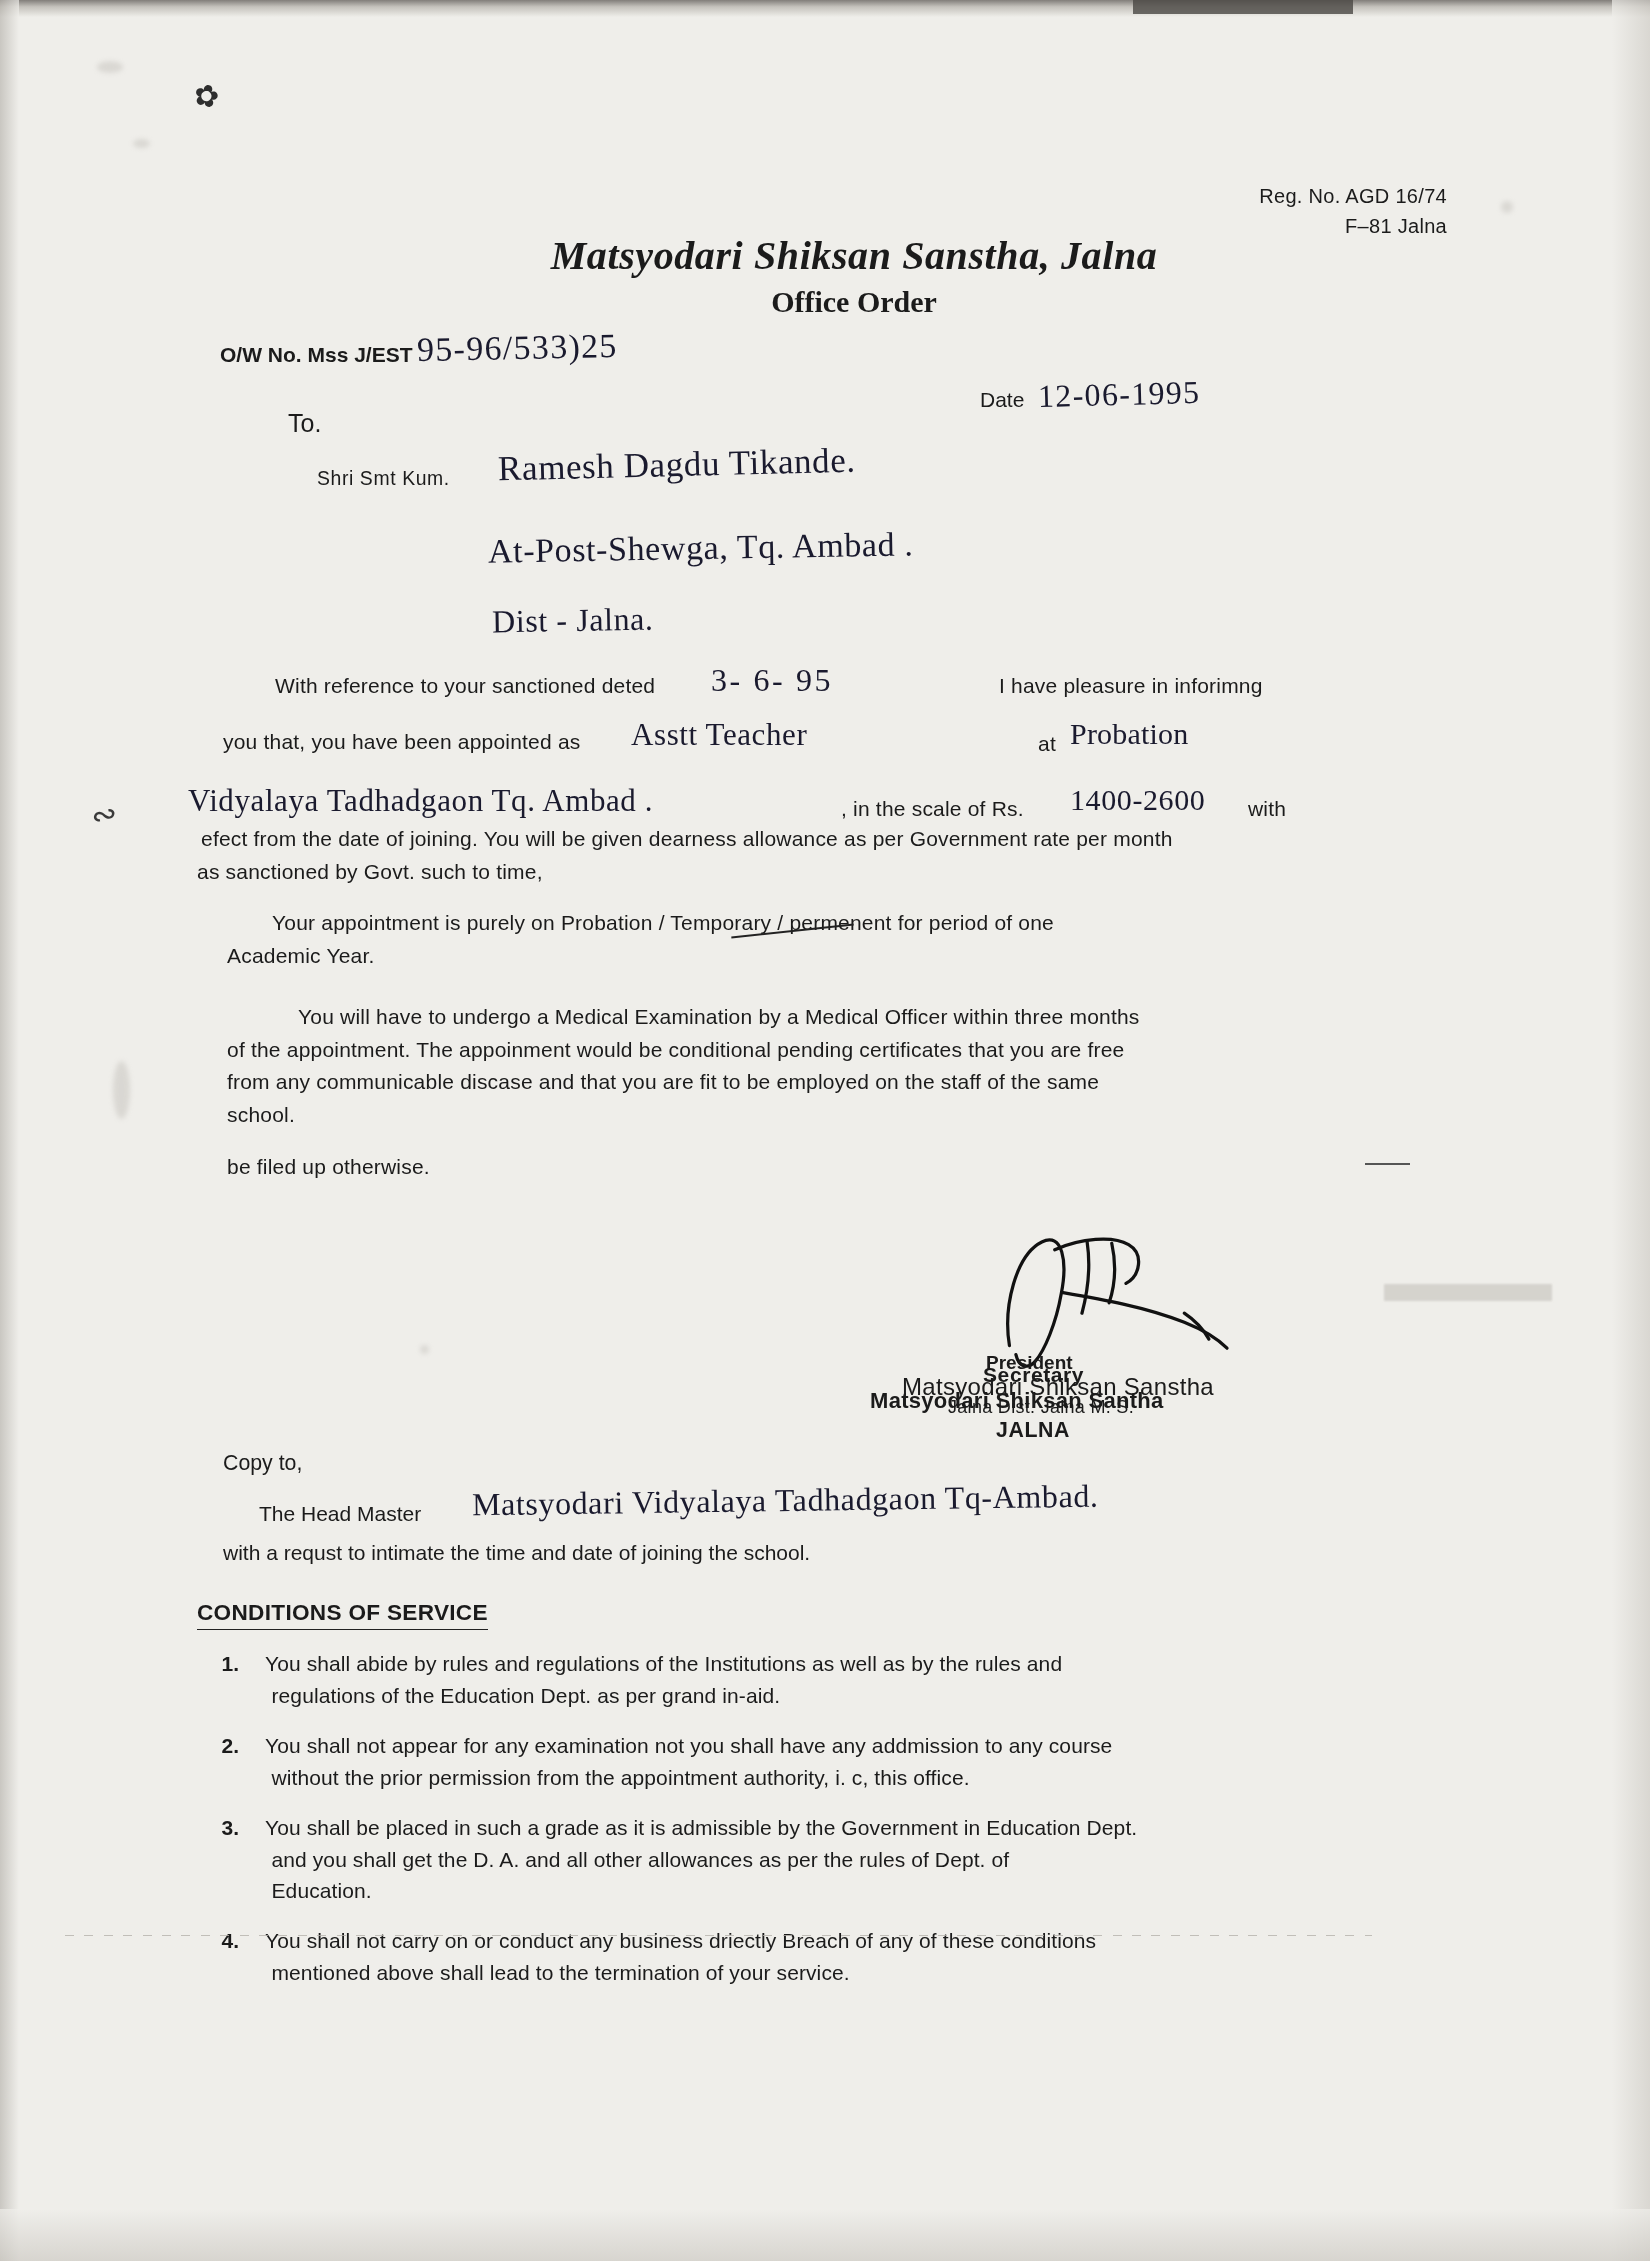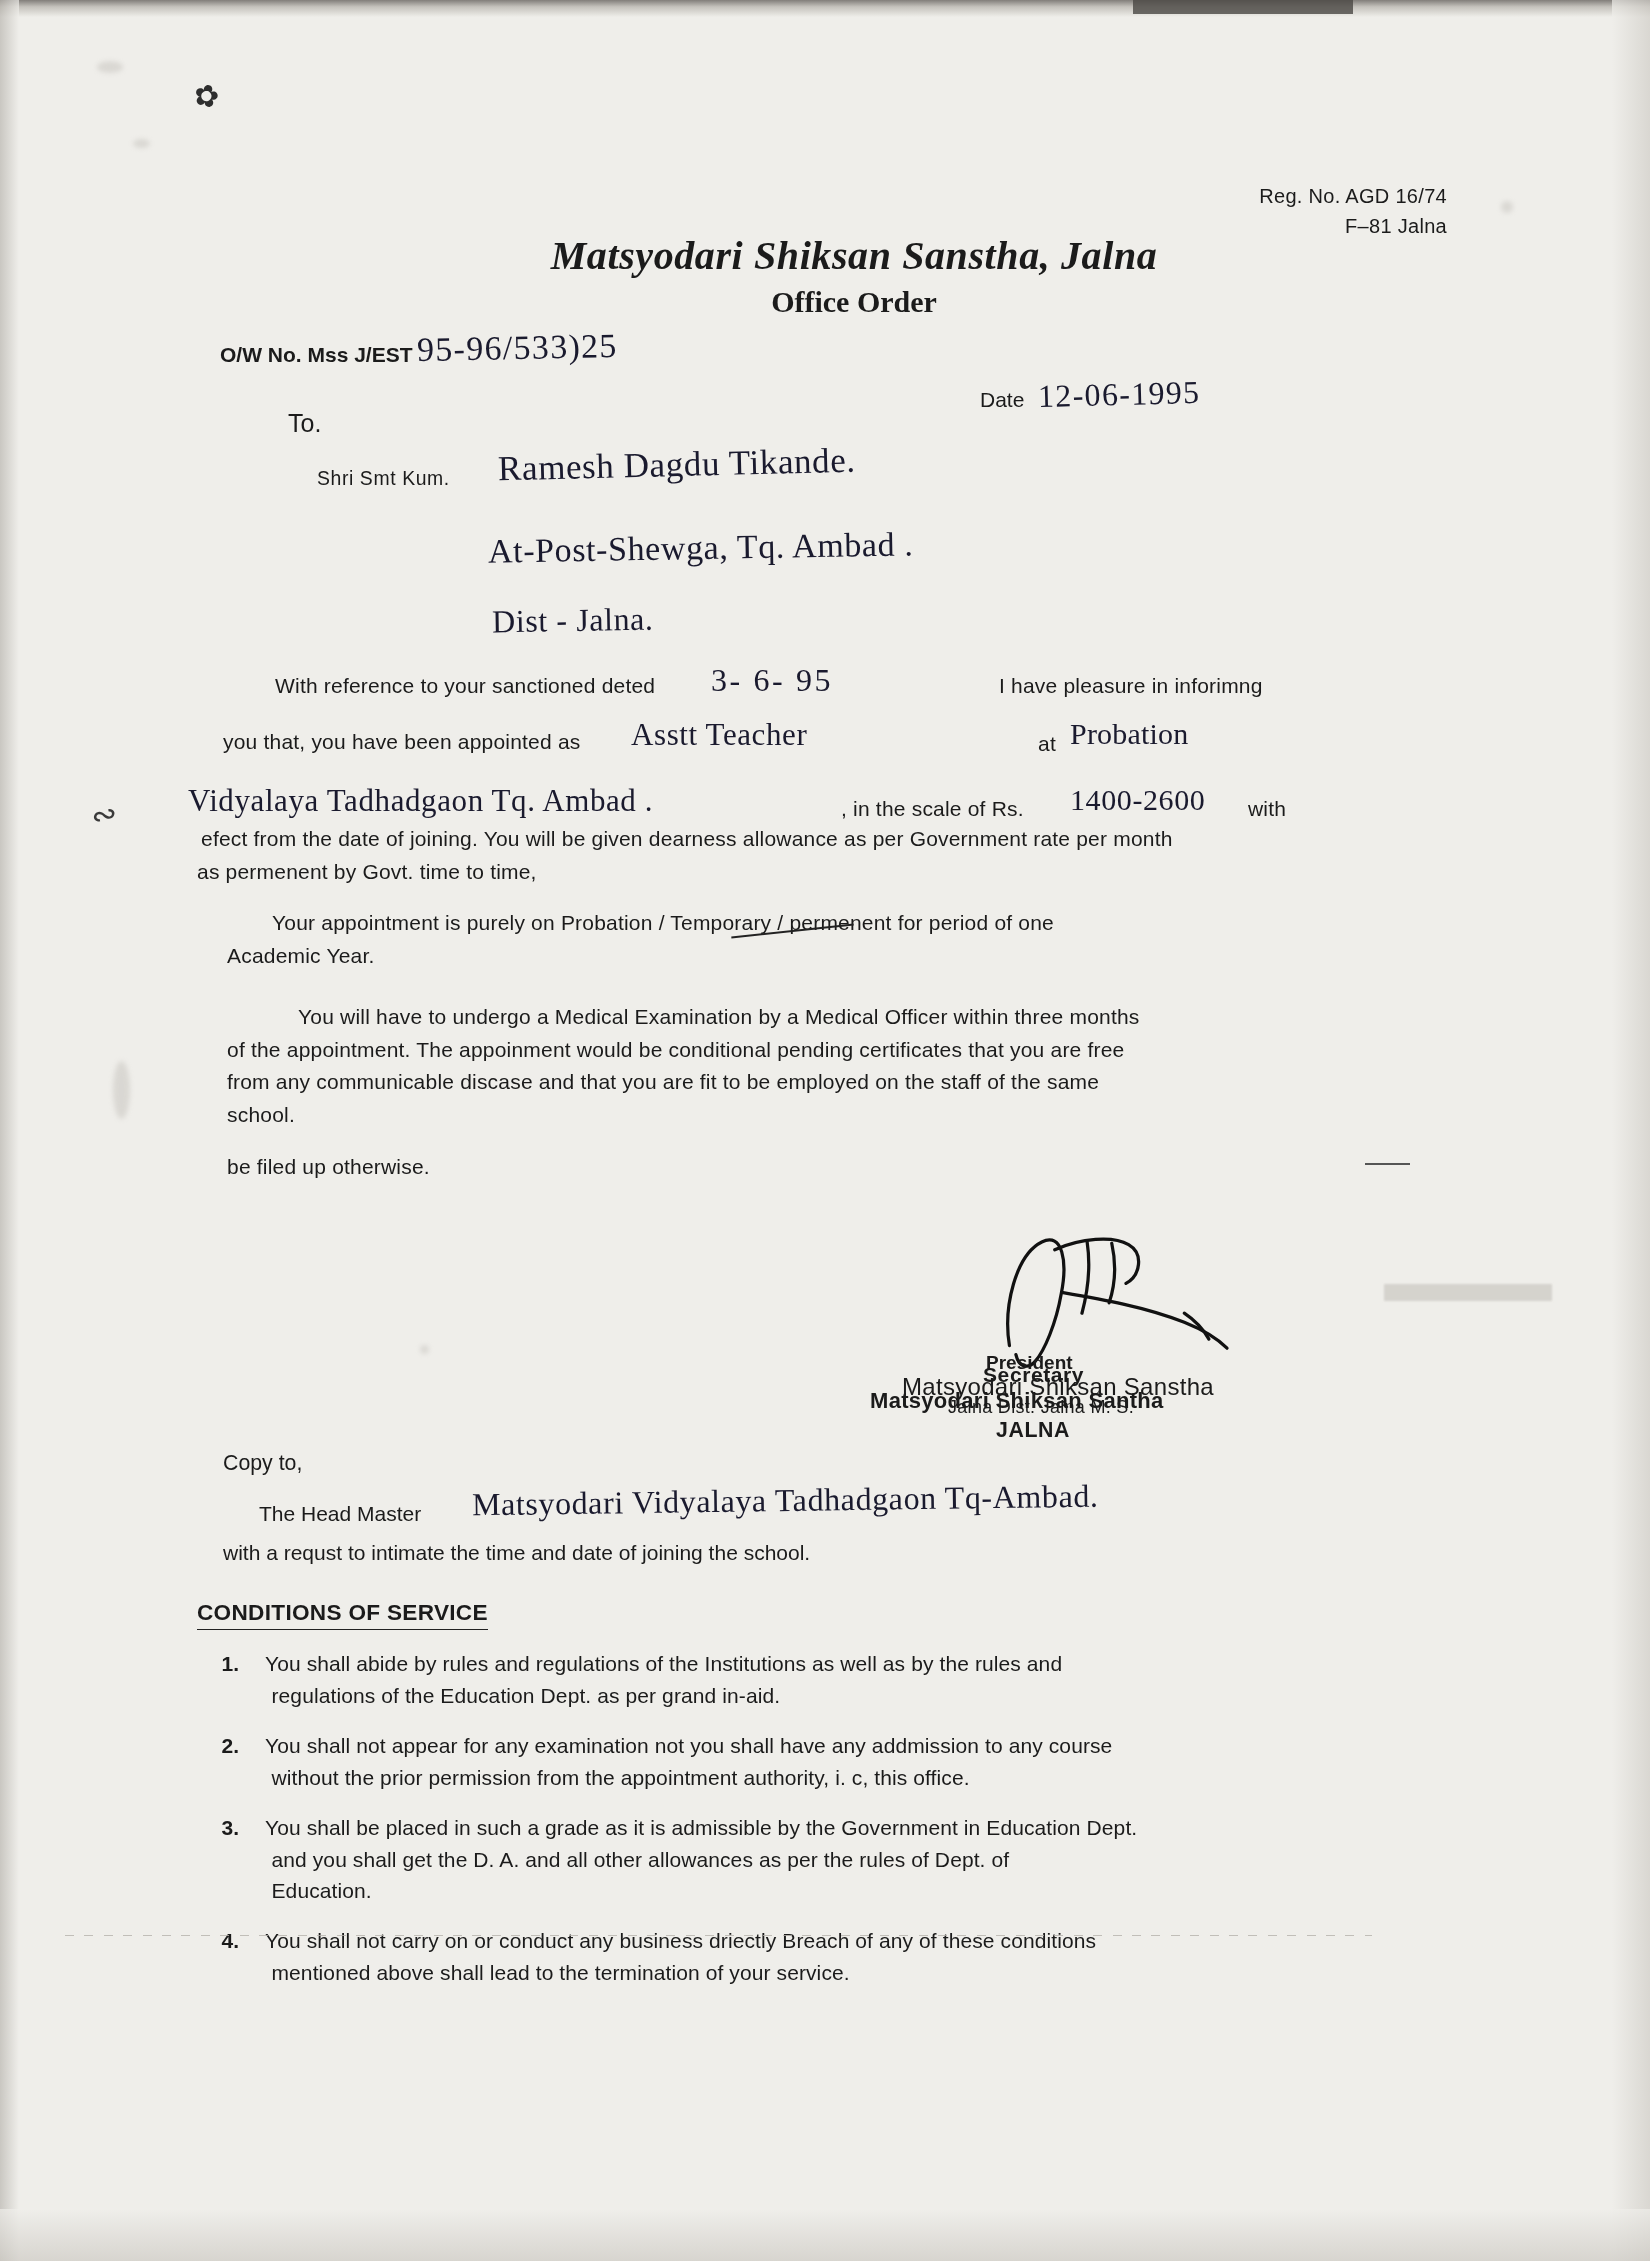--- a/index.html
+++ b/index.html
@@ -335,21 +335,21 @@
   <div class="body-line l2b hw">Asstt Teacher</div>
   <div class="body-line l2c">at</div>
   <div class="body-line l2d hw">Probation</div>
 
   <div class="body-line l3 hw">Vidyalaya Tadhadgaon Tq. Ambad .</div>
   <div class="body-line l3b">, in the scale of Rs.</div>
   <div class="body-line l3c hw">1400-2600</div>
   <div class="body-line l3d">with</div>
 
   <div class="body-line l4">efect from the date of joining. You will be given dearness allowance as per Government rate per month</div>
-  <div class="body-line l5">as permenent by Govt. time to time,</div>
+  <div class="body-line l5">as sanctioned by Govt. such to time,</div>
 
   <div class="para p-prob">
     <span>Your appointment is purely on  Probation /  Temporary / permenent  for  period  of  one</span>
     <span class="second">Academic Year.</span>
   </div>
   <div class="strike" style="left:731px; top:930px; width:123px;"></div>
 
   <div class="para p-med">
     <span>You will have to undergo a  Medical Examination by a Medical Officer within three months</span>
     <span class="c2">of the appointment.  The appoinment would be  conditional pending  certificates  that you are free</span>

